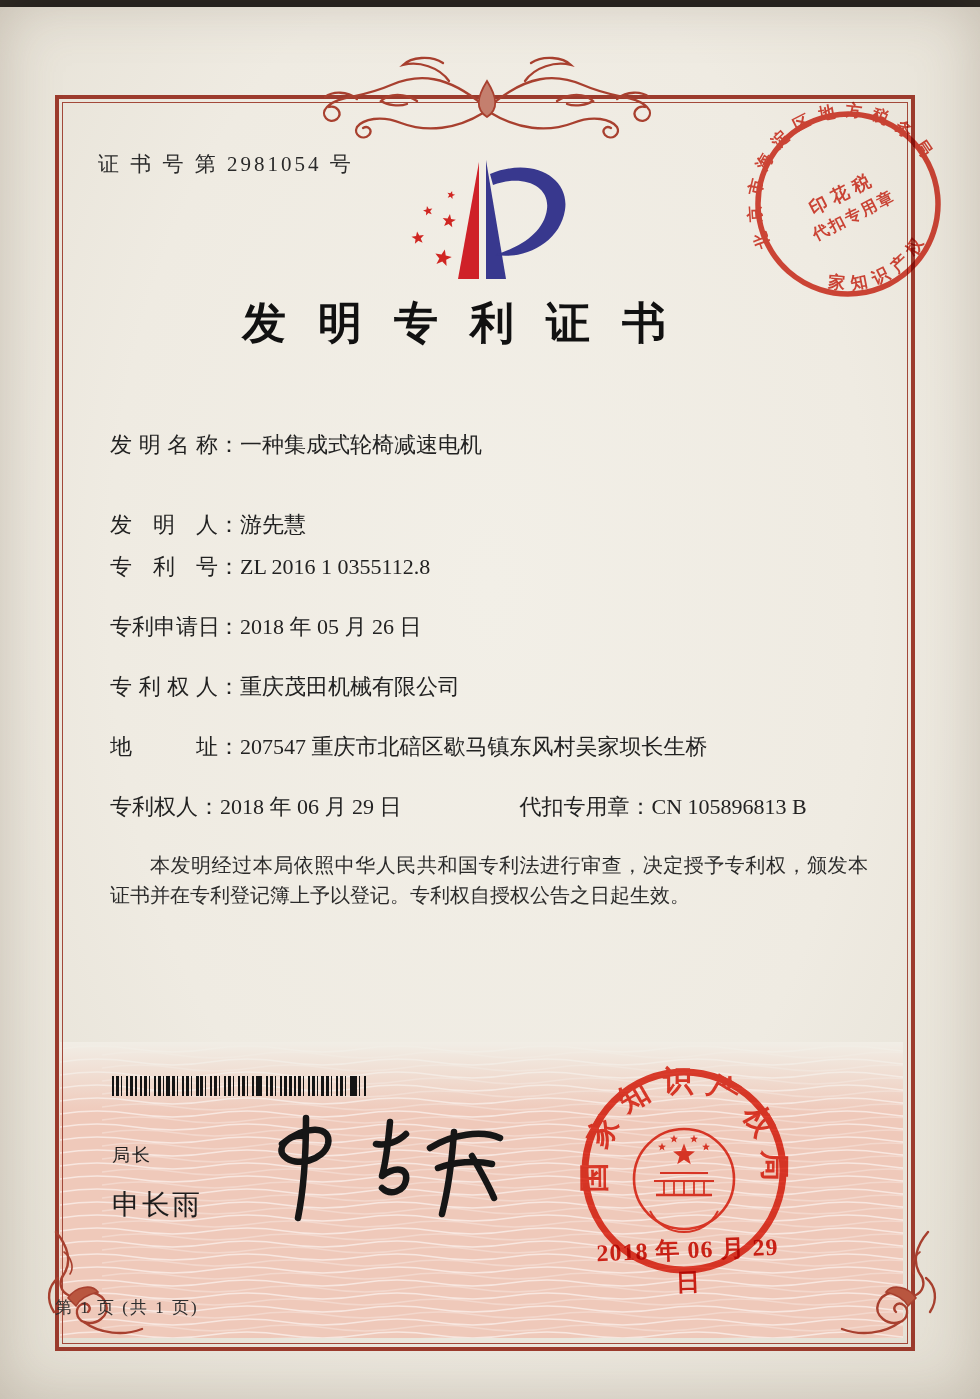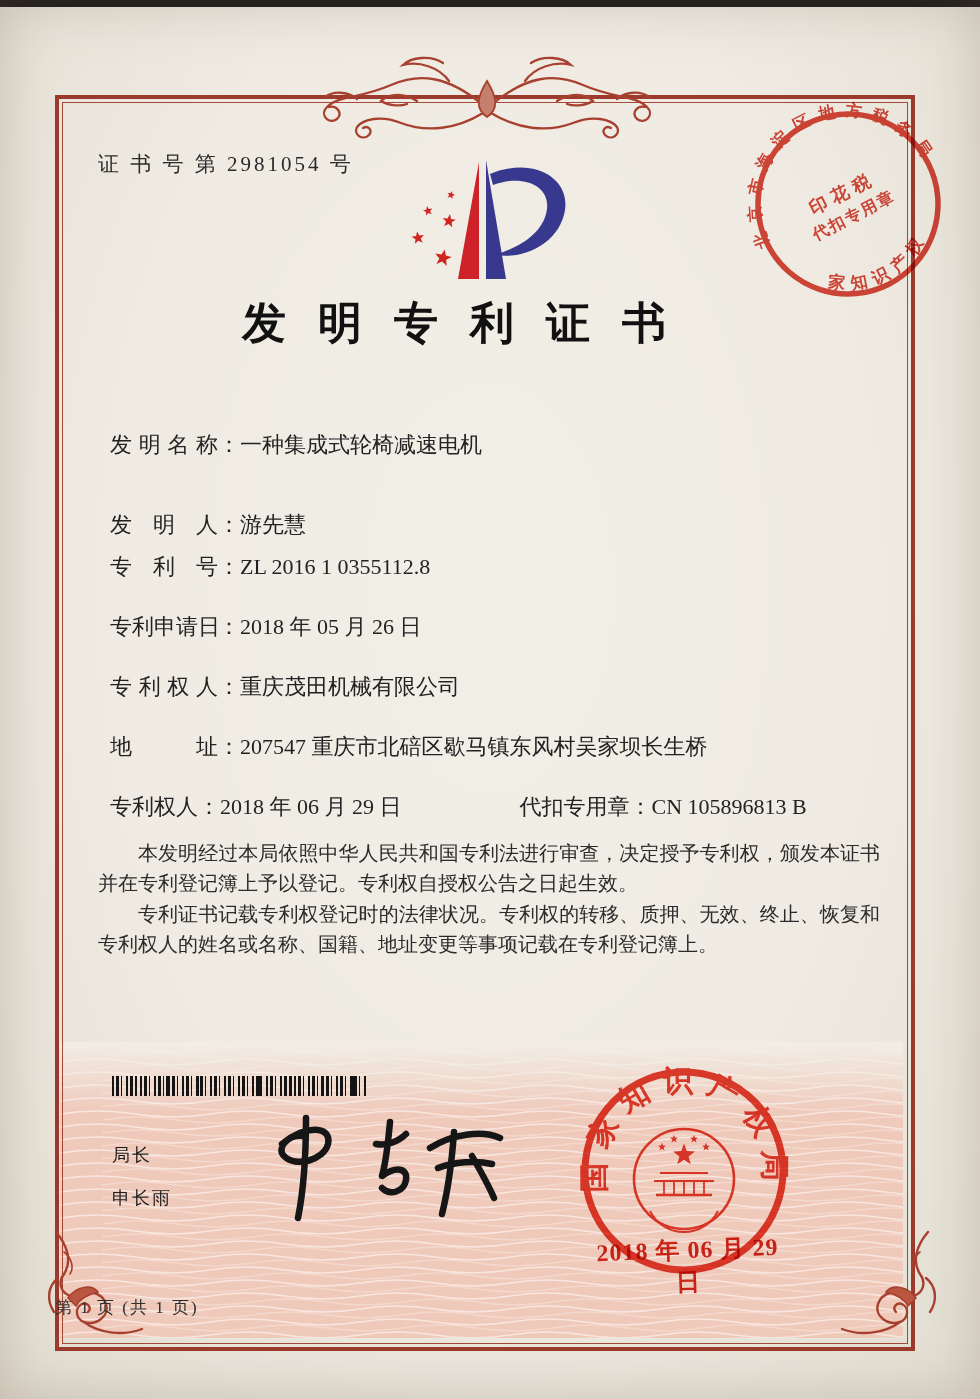--- a/index.html
+++ b/index.html
@@ -32,29 +32,29 @@
 
   .frow{left:110px;font-size:22px;color:#222;white-space:nowrap;}
   .flabel{display:inline-block;width:108px;text-align:justify;text-align-last:justify;vertical-align:top;}
   .fvalue{}
   .r0{top:430px;} .r1{top:510px;} .r2{top:552px;} .r3{top:612px;} .r4{top:672px;} .r5{top:732px;}
   .grant{top:792px;left:110px;font-size:22px;white-space:nowrap;color:#222;}
   .grant .sep{display:inline-block;width:118px;}
 
   .paras{left:98px;top:838px;width:782px;font-size:20px;line-height:30.4px;
     text-align:justify;color:#2b2b2b;}
-  .paras p{margin:0;text-indent:2em;}
+  .paras p{margin:12px;text-indent:2em;}
 
   .barcode{left:112px;top:1076px;width:256px;height:20px;
     background-image:
       repeating-linear-gradient(90deg,#141414 0 2px,transparent 2px 4px,#141414 4px 7px,transparent 7px 9px,#141414 9px 10px,transparent 10px 14px),
       repeating-linear-gradient(90deg,transparent 0 23px,#141414 23px 25px,transparent 25px 31px);}
 
   .signer-title{left:112px;top:1143px;font-size:18px;letter-spacing:2px;color:#1d1d1d;}
-  .signer-name{left:112px;top:1186px;font-size:18px;letter-spacing:2px;color:#1d1d1d;}
+  .signer-name{left:112px;top:1186px;font-size:28px;letter-spacing:2px;color:#1d1d1d;}
 
   .seal-date{left:588px;top:1234px;width:200px;text-align:center;font-size:24px;
     color:#d5281c;letter-spacing:1px;transform:rotate(-2deg);font-weight:700;}
 
   .footer{left:55px;top:1296px;width:852px;font-size:17px;color:#2e2e2e;letter-spacing:2px;}
 </style>
 </head>
 <body>
 
 <div class="abs scan-top"></div>
@@ -145,21 +145,20 @@
 <div class="abs content frow r5">
   <span class="flabel">地址</span><span>：</span><span class="fvalue">207547 重庆市北碚区歇马镇东风村吴家坝长生桥</span>
 </div>
 
 <div class="abs content grant">
   <span>专利权人</span><span>：</span><span>2018 年 06 月 29 日</span><span class="sep"></span><span>代扣专用章</span><span>：</span><span>CN 105896813 B</span>
 </div>
 
 <div class="abs content paras">
   <p>本发明经过本局依照中华人民共和国专利法进行审查，决定授予专利权，颁发本证书并在专利登记簿上予以登记。专利权自授权公告之日起生效。</p>
-  <p>专利证书记载专利权登记时的法律状况。专利权的转移、质押、无效、终止、恢复和专利权人的姓名或名称、国籍、地址变更等事项记载在专利登记簿上。</p>
 </div>
 
 <div class="abs content barcode"></div>
 
 <div class="abs content signer-title">局长</div>
 <div class="abs content signer-name">申长雨</div>
 
 <svg class="abs content" style="left:248px;top:1110px;" width="270" height="122" viewBox="0 0 270 122">
   <g stroke="#161616" stroke-width="6.5" fill="none" stroke-linecap="round" stroke-linejoin="round">
     <path d="M34,34 C58,14 84,16 80,34 C76,50 48,58 36,46 C28,38 40,24 56,26"></path>

